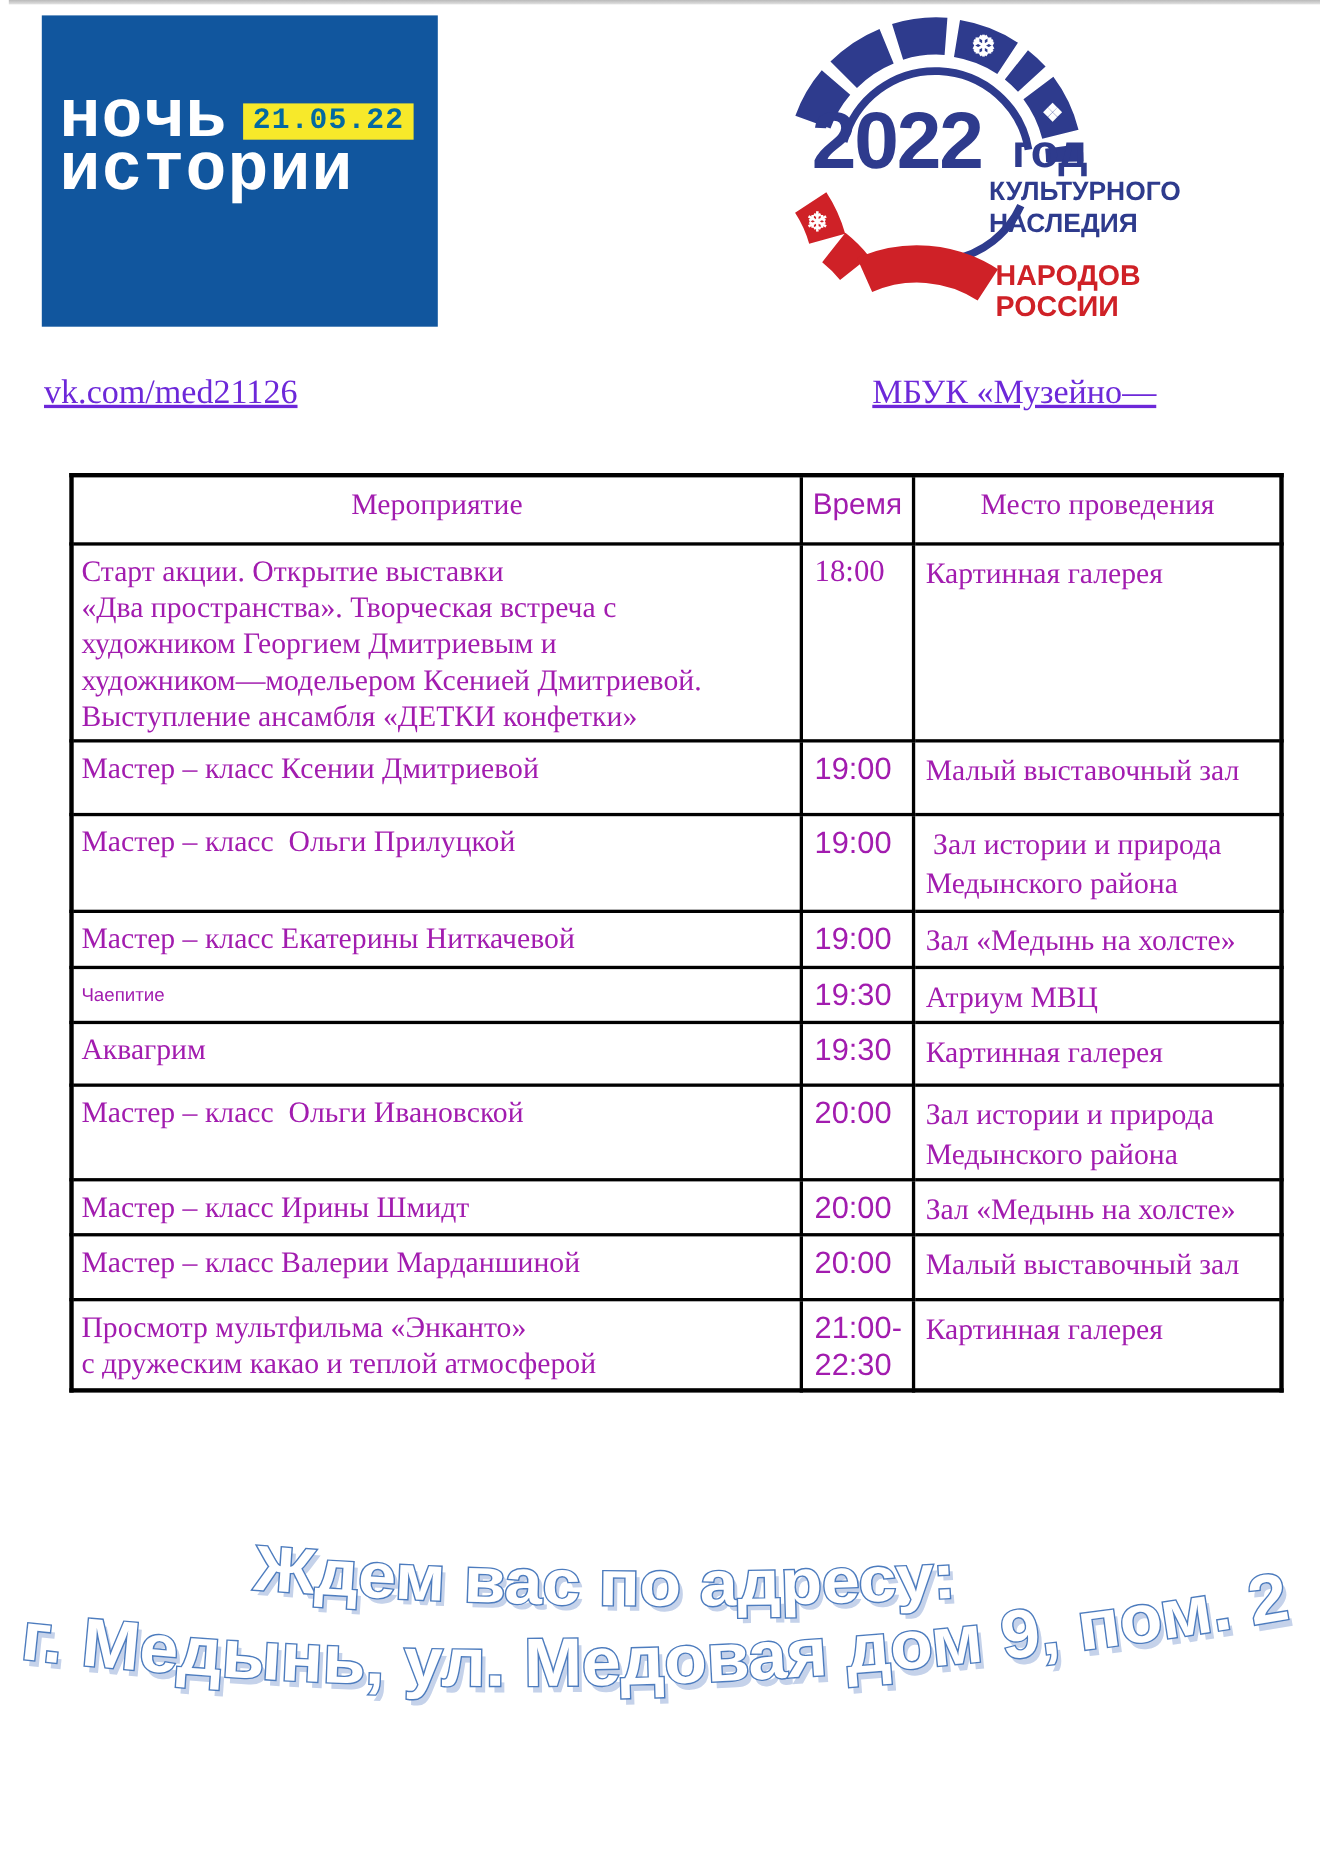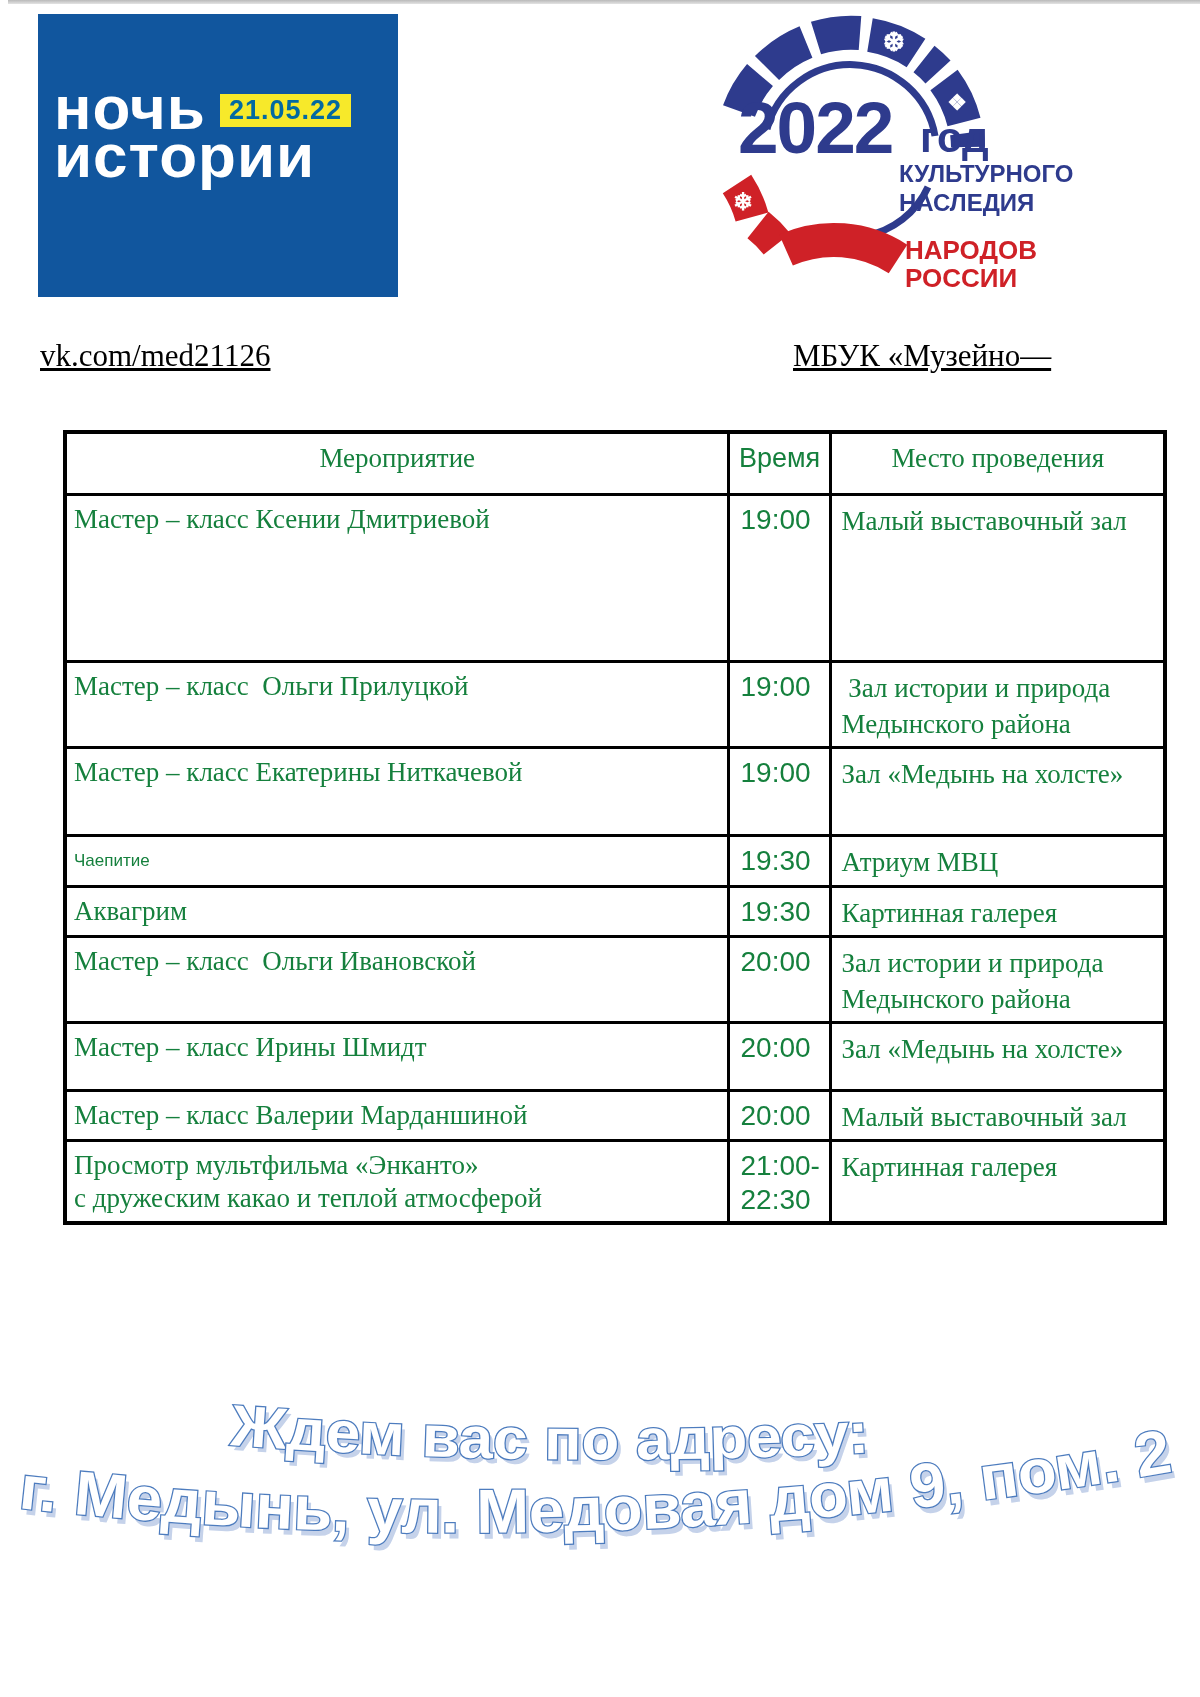--- a/index.html
+++ b/index.html
@@ -8,44 +8,44 @@
     overflow:hidden; font-family:"Liberation Serif", serif;
   }
   .top-strip {
     position:absolute; left:8px; top:0; width:1192px; height:4px;
     background:linear-gradient(#b9b9b9,#e3e3e3);
   }
   
   .nm-logo {
     position:absolute; left:38px; top:14px; width:360px; height:283px;
     background:#11569e; color:#ffffff; box-sizing:border-box;
-    padding:70px 16px 0 16px; font-family:Liberation Sans, sans-serif; font-weight:bold;
+    padding:70px 16px 0 16px; font-family:Liberation Mono, monospace; font-weight:bold;
   }
   .nm-row1 { display:flex; align-items:center; gap:14px; }
   .nm-title { font-size:62px; line-height:48px; letter-spacing:1px; }
   .nm-badge {
     background:#f7e92a; color:#0369a1; font-size:27px; line-height:27px;
     padding:3px 9px; letter-spacing:1px; margin-top:4px; white-space:nowrap;
   }
   
   .y2022 { position:absolute; left:690px; top:3px; width:390px; height:290px; }
   .y2022 text { font-family:"Liberation Sans", sans-serif; font-weight:bold; }
   
   .link {
-    position:absolute; color:#000000; text-decoration:underline;
+    position:absolute; color:#6d28d9; text-decoration:underline;
     font-family:"Liberation Serif", serif; font-size:31px; cursor:pointer;
   }
   .link.vk { left:40px; top:338px; }
   .link.mbuk { left:793px; top:332px; line-height:48px; }
   .link.mbuk span { display:block; }
   
   .events {
     position:absolute; left:63px; top:430px; width:1100px;
     border-collapse:collapse; table-layout:fixed;
-    font-size:27px; color:#15803d; border:4px solid #000;
+    font-size:27px; color:#a21caf; border:4px solid #000;
   }
   .events th, .events td {
     border:3px solid #000; vertical-align:top;
     padding:7px 6px 4px 7px; overflow:hidden;
   }
   .events thead th { text-align:center; font-weight:normal; height:46px; padding-top:9px; }
   .events td.time { padding-left:11px; font-family:"Liberation Sans", sans-serif; font-size:28px; line-height:34px; white-space:pre-wrap; }
   .events td.time.serif { font-family:"Liberation Serif", serif; }
   .events td.event { white-space:pre-wrap; line-height:33px; }
   .events td.event.sans { font-family:"Liberation Sans", sans-serif; font-size:17px; }
@@ -128,20 +128,29 @@
         <col style="width:335px">
       </colgroup>
     <thead>
       <tr>
         <th>Мероприятие</th>
         <th class="sans">Время</th>
         <th>Место проведения</th>
       </tr>
     </thead>
     <tbody id="rows">
+    <tr>
+      <td class="event">Старт акции. Открытие выставки
+«Два пространства». Творческая встреча с
+художником Георгием Дмитриевым и
+художником—модельером Ксенией Дмитриевой.
+Выступление ансамбля «ДЕТКИ конфетки»</td>
+      <td class="time serif">18:00</td>
+      <td class="place">Картинная галерея</td>
+    </tr>
 
     <tr>
       <td class="event">Мастер – класс Ксении Дмитриевой</td>
       <td class="time">19:00</td>
       <td class="place">Малый выставочный зал</td>
     </tr>
 
     <tr>
       <td class="event">Мастер – класс  Ольги Прилуцкой</td>
       <td class="time">19:00</td>

